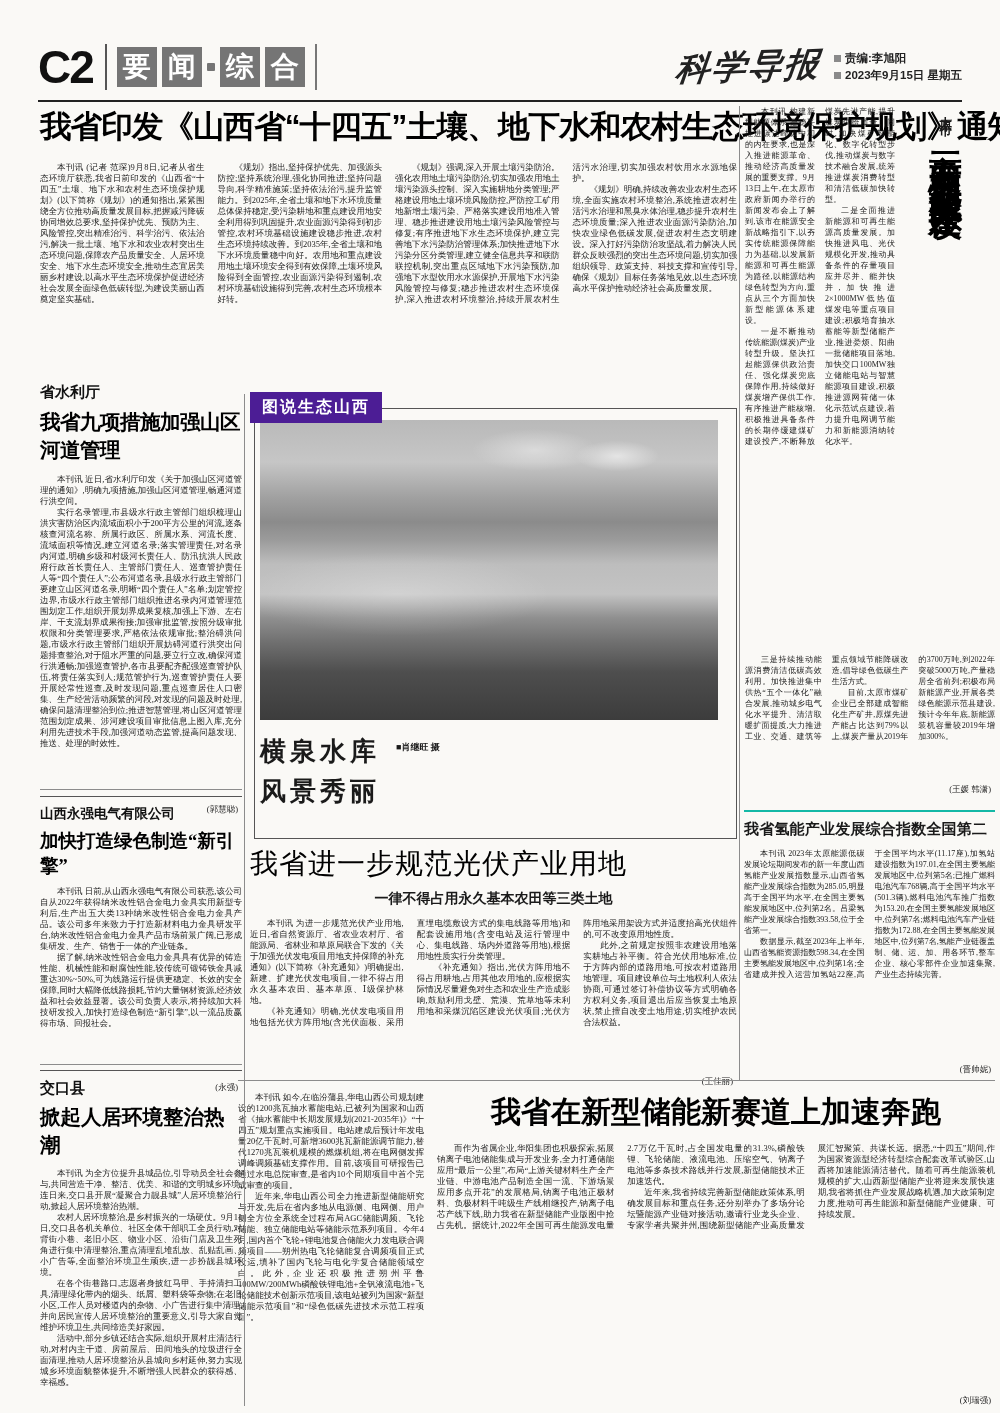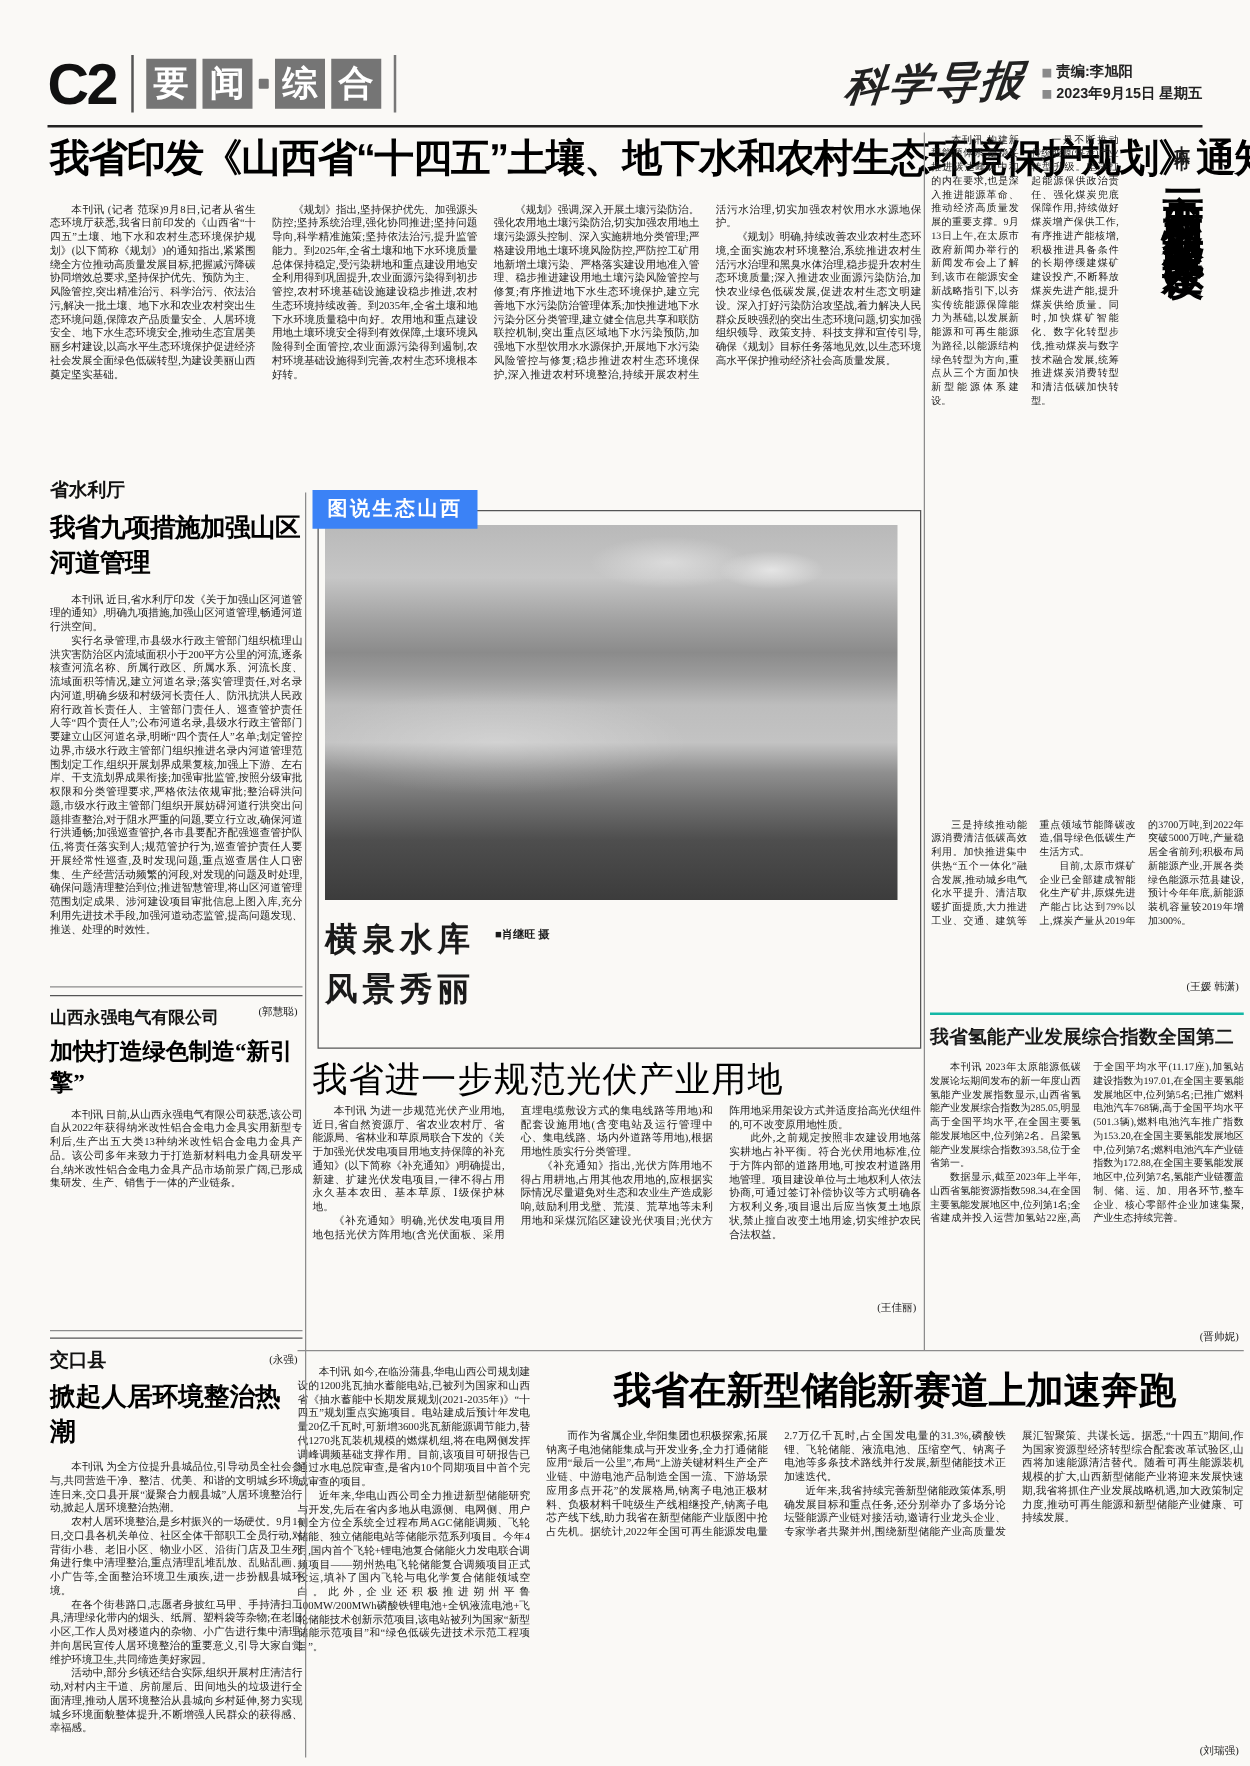--- a/index.html
+++ b/index.html
@@ -54,21 +54,21 @@
   .ty-body-bottom { margin-top:8px; height:130px; column-count:3; column-gap:10px; overflow:hidden; font-size:8px; line-height:11px; text-align:justify; }
 
   
   .river { left:40px; top:383px; width:202px; height:398px; }
   .river .kicker { font-size:15px; }
   .river h2 { font-size:20.5px; margin:6px 0 10px; letter-spacing:-0.5px; }
   .river .one-col { height:330px; overflow:hidden; }
 
   
   .photo-block { left:250px; top:392px; width:487px; height:447px; }
-  .photo-tag { position:absolute; left:0; top:0; background:#3b82f6; color:#fff; z-index:2;
+  .photo-tag { position:absolute; left:0; top:0; background:#4c1d95; color:#fff; z-index:2;
                font-family:"Liberation Sans","DejaVu Sans",sans-serif; font-weight:700; font-size:16px;
                padding:5px 12px; letter-spacing:2px; }
   .photo-frame { position:absolute; left:4px; top:16px; right:0; bottom:0; border:1px solid #555; }
   .photo { position:absolute; left:10px; top:28px; width:458px; height:300px;
            background:
              radial-gradient(60px 22px at 78% 12%, rgba(255,255,255,.55), rgba(255,255,255,0) 70%),
              radial-gradient(90px 30px at 60% 10%, rgba(255,255,255,.4), rgba(255,255,255,0) 70%),
              radial-gradient(220px 60px at 30% 58%, rgba(255,255,255,.25), rgba(255,255,255,0) 70%),
              linear-gradient(180deg,#b9b9b9 0%,#c6c6c6 14%,#a0a0a0 26%,#8b8b8b 34%,#9b9b9b 40%,
                              #bdbdbd 48%,#c3c3c3 58%,#8f8f8f 66%,#707070 74%,#4e4e4e 84%,#3c3c3c 100%); }
@@ -155,20 +155,21 @@
     <p>《规划》强调,深入开展土壤污染防治。强化农用地土壤污染防治,切实加强农用地土壤污染源头控制、深入实施耕地分类管理;严格建设用地土壤环境风险防控,严防控工矿用地新增土壤污染、严格落实建设用地准入管理、稳步推进建设用地土壤污染风险管控与修复;有序推进地下水生态环境保护,建立完善地下水污染防治管理体系;加快推进地下水污染分区分类管理,建立健全信息共享和联防联控机制,突出重点区域地下水污染预防,加强地下水型饮用水水源保护,开展地下水污染风险管控与修复;稳步推进农村生态环境保护,深入推进农村环境整治,持续开展农村生活污水治理,切实加强农村饮用水水源地保护。</p>
     <p>《规划》明确,持续改善农业农村生态环境,全面实施农村环境整治,系统推进农村生活污水治理和黑臭水体治理,稳步提升农村生态环境质量;深入推进农业面源污染防治,加快农业绿色低碳发展,促进农村生态文明建设。深入打好污染防治攻坚战,着力解决人民群众反映强烈的突出生态环境问题,切实加强组织领导、政策支持、科技支撑和宣传引导,确保《规划》目标任务落地见效,以生态环境高水平保护推动经济社会高质量发展。</p>
   </div>
 </div>
 
 <div class="abs taiyuan">
   <div class="ty-top">
     <div class="ty-body-top">
       <p>本刊讯 构建新型能源体系,是稳妥推进碳达峰碳中和的内在要求,也是深入推进能源革命、推动经济高质量发展的重要支撑。9月13日上午,在太原市政府新闻办举行的新闻发布会上了解到,该市在能源安全新战略指引下,以夯实传统能源保障能力为基础,以发展新能源和可再生能源为路径,以能源结构绿色转型为方向,重点从三个方面加快新型能源体系建设。</p>
       <p>一是不断推动传统能源(煤炭)产业转型升级。坚决扛起能源保供政治责任、强化煤炭兜底保障作用,持续做好煤炭增产保供工作,有序推进产能核增,积极推进具备条件的长期停缓建煤矿建设投产,不断释放煤炭先进产能,提升煤炭供给质量。同时,加快煤矿智能化、数字化转型步伐,推动煤炭与数字技术融合发展,统筹推进煤炭消费转型和清洁低碳加快转型。</p>
+      <p>二是全面推进新能源和可再生能源高质量发展。加快推进风电、光伏规模化开发,推动具备条件的存量项目应并尽并、能并快并,加快推进2×1000MW低热值煤发电等重点项目建设;积极培育抽水蓄能等新型储能产业,推进娄烦、阳曲一批储能项目落地,加快交口100MW独立储能电站与智慧能源项目建设,积极推进源网荷储一体化示范试点建设,着力提升电网调节能力和新能源消纳转化水平。</p>
     </div>
     <div class="ty-headstrip">
       <div class="ty-kicker">太原市</div>
       <div class="ty-headline">三方面发力加快新型能源体系建设</div>
     </div>
   </div>
   <div class="ty-body-bottom">
     <p>三是持续推动能源消费清洁低碳高效利用。加快推进集中供热“五个一体化”融合发展,推动城乡电气化水平提升、清洁取暖扩面提质,大力推进工业、交通、建筑等重点领域节能降碳改造,倡导绿色低碳生产生活方式。</p>
     <p>目前,太原市煤矿企业已全部建成智能化生产矿井,原煤先进产能占比达到79%以上,煤炭产量从2019年的3700万吨,到2022年突破5000万吨,产量稳居全省前列;积极布局新能源产业,开展各类绿色能源示范县建设,预计今年年底,新能源装机容量较2019年增加300%。</p>
   </div>
@@ -195,20 +196,21 @@
       <div>风景秀丽</div>
     </div>
     <div class="pc-text">
       <div class="pc-credit">■肖继旺  摄</div>
     </div>
   </div>
 </div>
 
 <div class="abs pv">
   <h1>我省进一步规范光伏产业用地</h1>
+  <div class="subhead">一律不得占用永久基本农田等三类土地</div>
   <div class="cols body-txt">
     <p>本刊讯 为进一步规范光伏产业用地,近日,省自然资源厅、省农业农村厅、省能源局、省林业和草原局联合下发的《关于加强光伏发电项目用地支持保障的补充通知》(以下简称《补充通知》)明确提出,新建、扩建光伏发电项目,一律不得占用永久基本农田、基本草原、Ⅰ级保护林地。</p>
     <p>《补充通知》明确,光伏发电项目用地包括光伏方阵用地(含光伏面板、采用直埋电缆敷设方式的集电线路等用地)和配套设施用地(含变电站及运行管理中心、集电线路、场内外道路等用地),根据用地性质实行分类管理。</p>
     <p>《补充通知》指出,光伏方阵用地不得占用耕地,占用其他农用地的,应根据实际情况尽量避免对生态和农业生产造成影响,鼓励利用戈壁、荒漠、荒草地等未利用地和采煤沉陷区建设光伏项目;光伏方阵用地采用架设方式并适度抬高光伏组件的,可不改变原用地性质。</p>
     <p>此外,之前规定按照非农建设用地落实耕地占补平衡。符合光伏用地标准,位于方阵内部的道路用地,可按农村道路用地管理。项目建设单位与土地权利人依法协商,可通过签订补偿协议等方式明确各方权利义务,项目退出后应当恢复土地原状,禁止擅自改变土地用途,切实维护农民合法权益。</p>
   </div>
   <div class="byline">(王佳丽)</div>
 </div>
 
 <div class="abs hyd">
@@ -218,20 +220,21 @@
     <p>数据显示,截至2023年上半年,山西省氢能资源指数598.34,在全国主要氢能发展地区中,位列第1名;全省建成并投入运营加氢站22座,高于全国平均水平(11.17座),加氢站建设指数为197.01,在全国主要氢能发展地区中,位列第5名;已推广燃料电池汽车768辆,高于全国平均水平(501.3辆),燃料电池汽车推广指数为153.20,在全国主要氢能发展地区中,位列第7名;燃料电池汽车产业链指数为172.88,在全国主要氢能发展地区中,位列第7名,氢能产业链覆盖制、储、运、加、用各环节,整车企业、核心零部件企业加速集聚,产业生态持续完善。</p>
   </div>
   <div class="byline">(晋帅妮)</div>
 </div>
 
 <div class="abs yq">
   <div class="kicker">山西永强电气有限公司</div>
   <h2 class="small-head">加快打造绿色制造“新引擎”</h2>
   <div class="one-col body-txt">
     <p>本刊讯 日前,从山西永强电气有限公司获悉,该公司自从2022年获得纳米改性铝合金电力金具实用新型专利后,生产出五大类13种纳米改性铝合金电力金具产品。该公司多年来致力于打造新材料电力金具研发平台,纳米改性铝合金电力金具产品市场前景广阔,已形成集研发、生产、销售于一体的产业链条。</p>
+    <p>据了解,纳米改性铝合金电力金具具有优异的铸造性能、机械性能和耐腐蚀性能,较传统可锻铸铁金具减重达30%~50%,可为线路运行提供更稳定、长效的安全保障,同时大幅降低线路损耗,节约大量钢材资源,经济效益和社会效益显著。该公司负责人表示,将持续加大科技研发投入,加快打造绿色制造“新引擎”,以一流品质赢得市场、回报社会。</p>
   </div>
   <div class="byline">(永强)</div>
 </div>
 
 <div class="abs jk">
   <div class="kicker">交口县</div>
   <h2 class="small-head">掀起人居环境整治热潮</h2>
   <div class="one-col body-txt">
     <p>本刊讯 为全方位提升县城品位,引导动员全社会参与,共同营造干净、整洁、优美、和谐的文明城乡环境,连日来,交口县开展“凝聚合力靓县城”人居环境整治行动,掀起人居环境整治热潮。</p>
     <p>农村人居环境整治,是乡村振兴的一场硬仗。9月11日,交口县各机关单位、社区全体干部职工全员行动,对背街小巷、老旧小区、物业小区、沿街门店及卫生死角进行集中清理整治,重点清理乱堆乱放、乱贴乱画、小广告等,全面整治环境卫生顽疾,进一步扮靓县城环境。</p>

